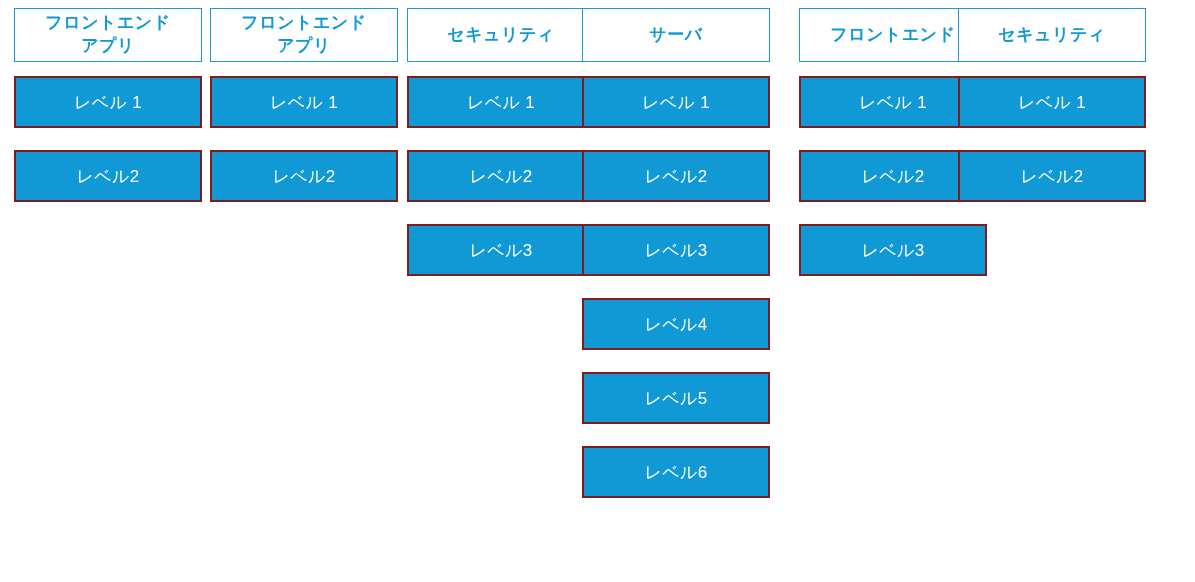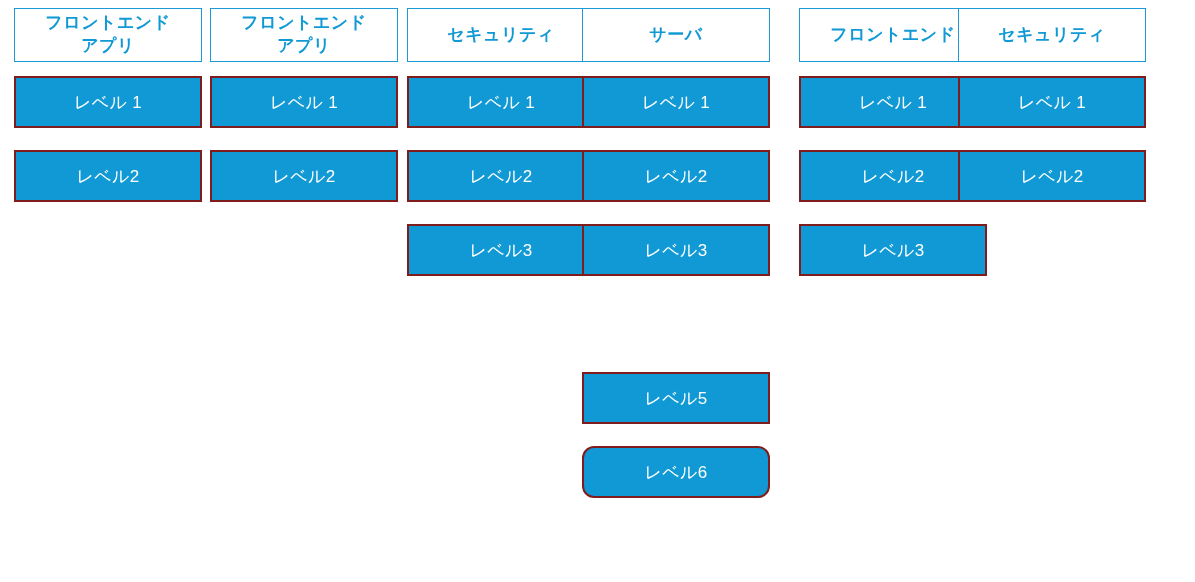--- a/index.html
+++ b/index.html
@@ -123,24 +123,27 @@
       </div>
       <div class="level-box" style="top: 76px;">
         <span class="level-label">レベル 1</span>
       </div>
       <div class="level-box" style="top: 150px;">
         <span class="level-label">レベル2</span>
       </div>
       <div class="level-box" style="top: 224px;">
         <span class="level-label">レベル3</span>
       </div>
+      <div class="level-box" style="top: 298px;">
+        <span class="level-label">レベル4</span>
+      </div>
       <div class="level-box" style="top: 372px;">
         <span class="level-label">レベル5</span>
       </div>
-      <div class="level-box" style="top: 446px; border-radius: 12px;">
+      <div class="level-box" style="top: 446px;">
         <span class="level-label">レベル6</span>
       </div>
     </div>
     <div class="column" style="left: 799px; width: 188px;">
       <div class="col-header">
         <span class="col-header-label">フロントエンド</span>
       </div>
       <div class="level-box" style="top: 76px;">
         <span class="level-label">レベル 1</span>
       </div>

